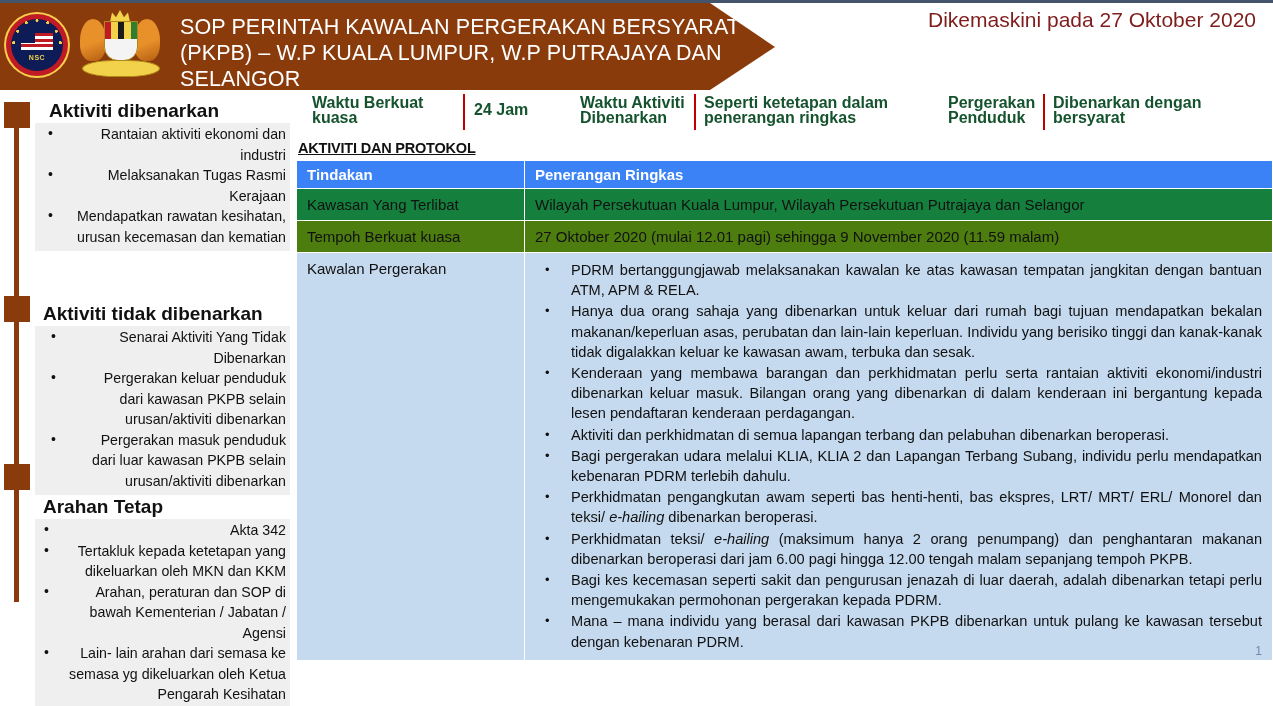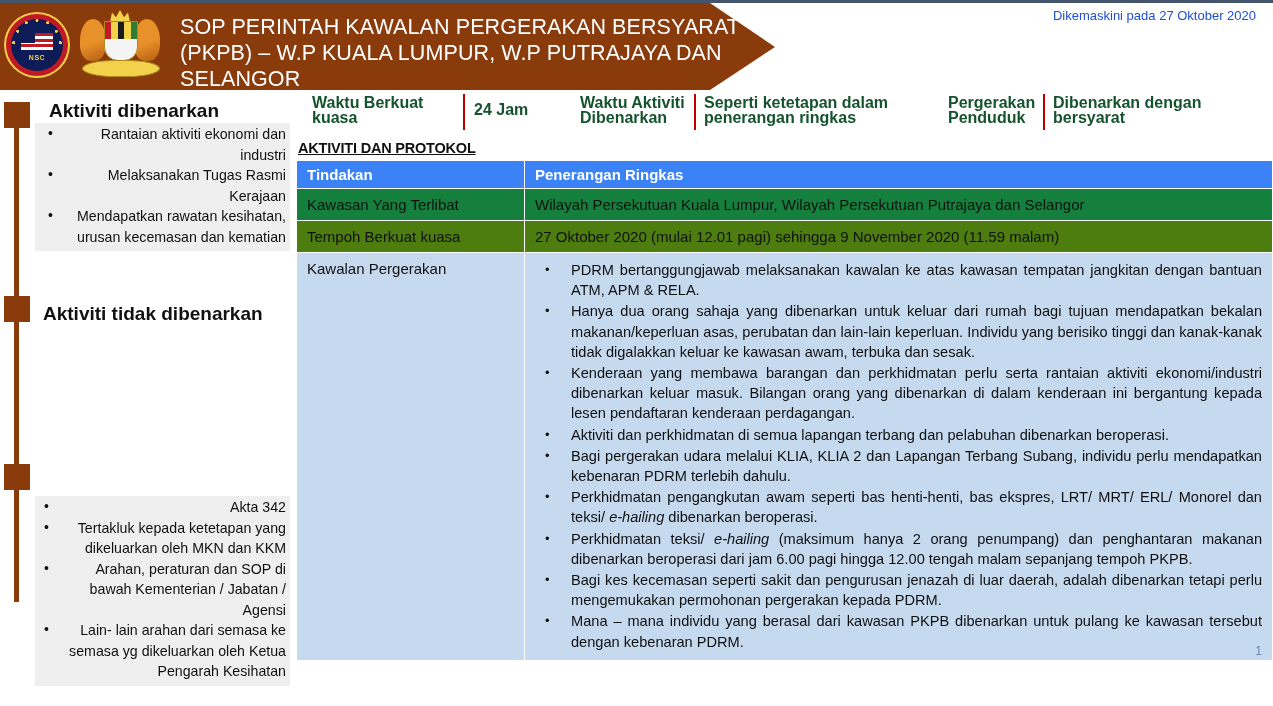--- a/index.html
+++ b/index.html
@@ -50,21 +50,21 @@
   .crest-arms .crown{position:absolute;left:36px;top:1px;width:20px;height:12px;background:#f2d24a;
      clip-path:polygon(0 100%,10% 20%,30% 60%,50% 0,70% 60%,90% 20%,100% 100%);}
   .crest-arms .ribbon{position:absolute;left:8px;bottom:4px;width:76px;height:15px;background:#f2d24a;
      border-radius:50%/60%;border:1px solid #b08a18;}
   .banner-title{
     color:#ffffff;font-size:21.5px;line-height:26px;font-weight:400;
     padding:11px 0 0 8px;letter-spacing:.1px;max-width:560px;
   }
 
   
-  .updated{position:absolute;right:17px;top:8px;font-size:13px;color:#1d4ed8;}
+  .updated{position:absolute;right:17px;top:8px;font-size:21px;color:#7f1d1d;}
 
   
   .substrip{position:absolute;left:298px;top:92px;width:965px;height:40px;}
   .sb{position:absolute;font-size:16px;font-weight:bold;line-height:15px;color:#14532d;}
   .sb-lbl{font-weight:bold;}
   .sb-div{position:absolute;width:2px;background:#c00000;top:2px;height:36px;}
 
   
   .sidebar{position:absolute;left:0;top:100px;width:290px;height:606px;}
   .side-rail{position:absolute;left:14px;top:2px;width:5px;height:500px;background:#8a3b0b;}
@@ -157,23 +157,31 @@
       <ul class="sl">
         <li>Rantaian aktiviti ekonomi dan industri</li>
         <li>Melaksanakan Tugas Rasmi Kerajaan</li>
         <li>Mendapatkan rawatan kesihatan, urusan kecemasan dan kematian</li>
       </ul>
     </div>
   </div>
 
   <div class="side-block" style="top:203px;">
     <div class="side-h">Aktiviti tidak dibenarkan</div>
+    <div class="side-body">
+      <ul class="sl indent">
+        <li>Senarai Aktiviti Yang Tidak Dibenarkan</li>
+        <li>Pergerakan keluar penduduk dari kawasan PKPB selain urusan/aktiviti dibenarkan</li>
+        <li>Pergerakan masuk penduduk dari luar kawasan PKPB selain urusan/aktiviti dibenarkan</li>
+      </ul>
+    </div>
   </div>
 
   <div class="side-block" style="top:396px;">
+    <div class="side-h">Arahan Tetap</div>
     <div class="side-body">
       <ul class="sl tight">
         <li>Akta 342</li>
         <li>Tertakluk kepada ketetapan  yang dikeluarkan oleh MKN  dan KKM</li>
         <li>Arahan, peraturan dan SOP di bawah Kementerian / Jabatan / Agensi</li>
         <li>Lain- lain arahan dari semasa  ke semasa yg dikeluarkan oleh  Ketua Pengarah Kesihatan</li>
       </ul>
     </div>
   </div>
 </div>

